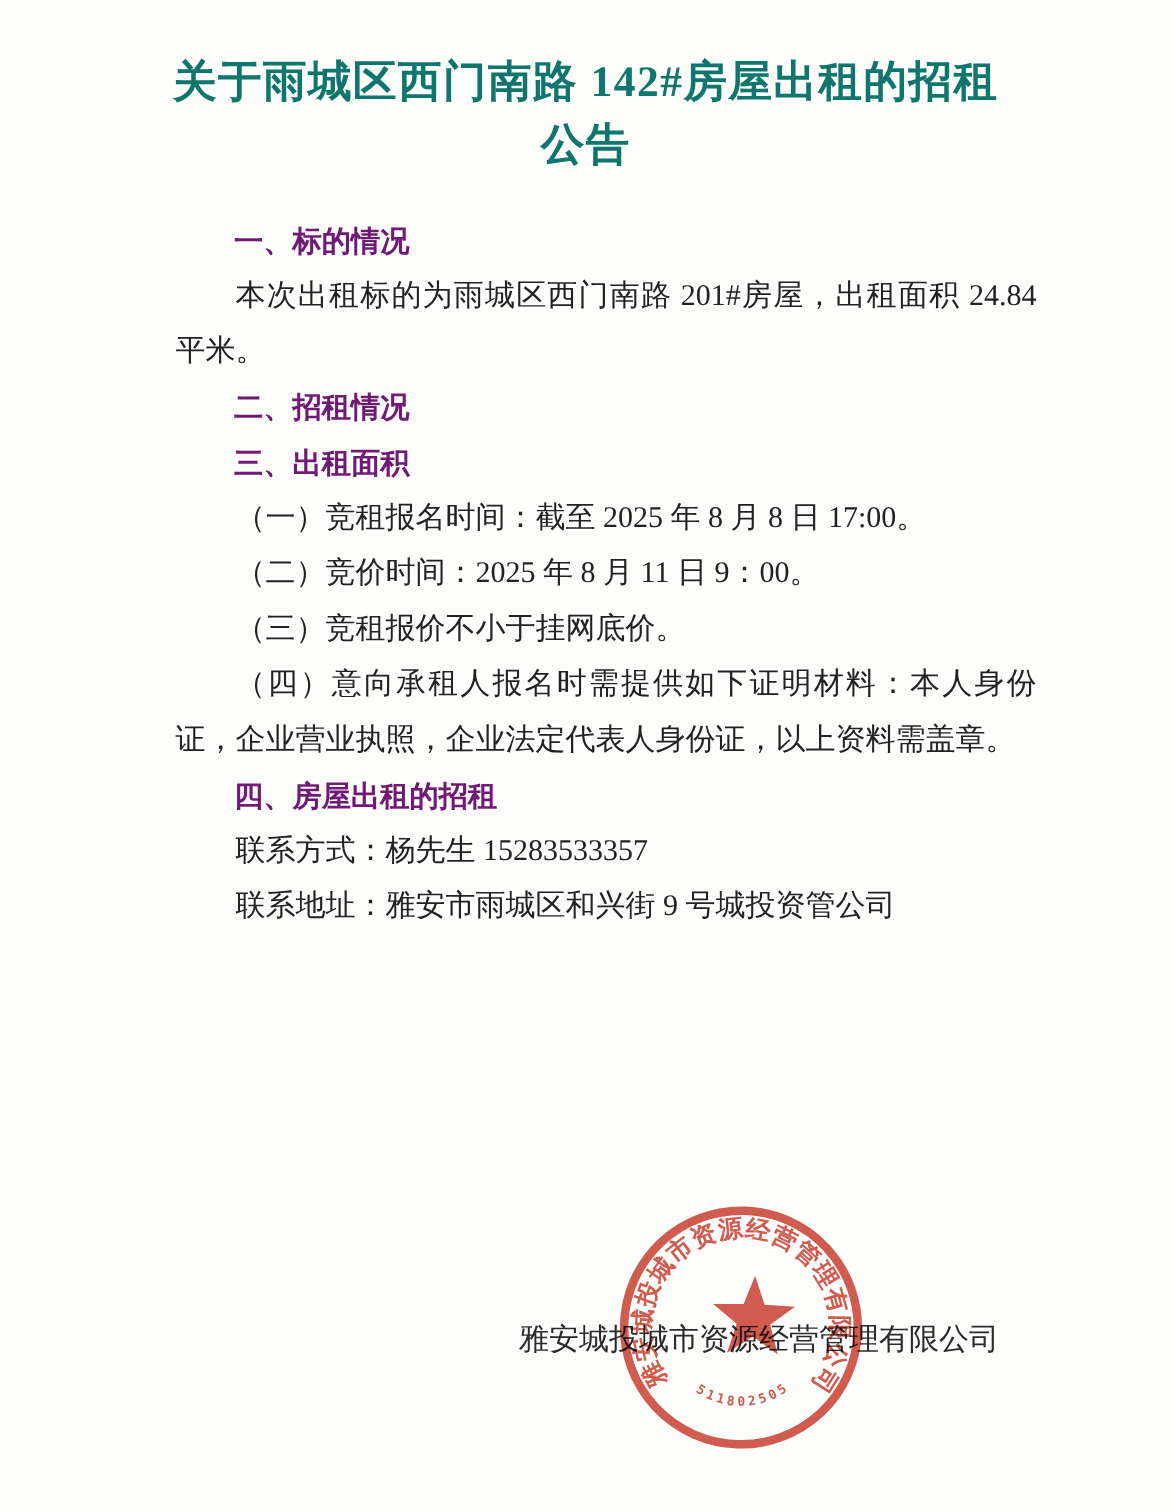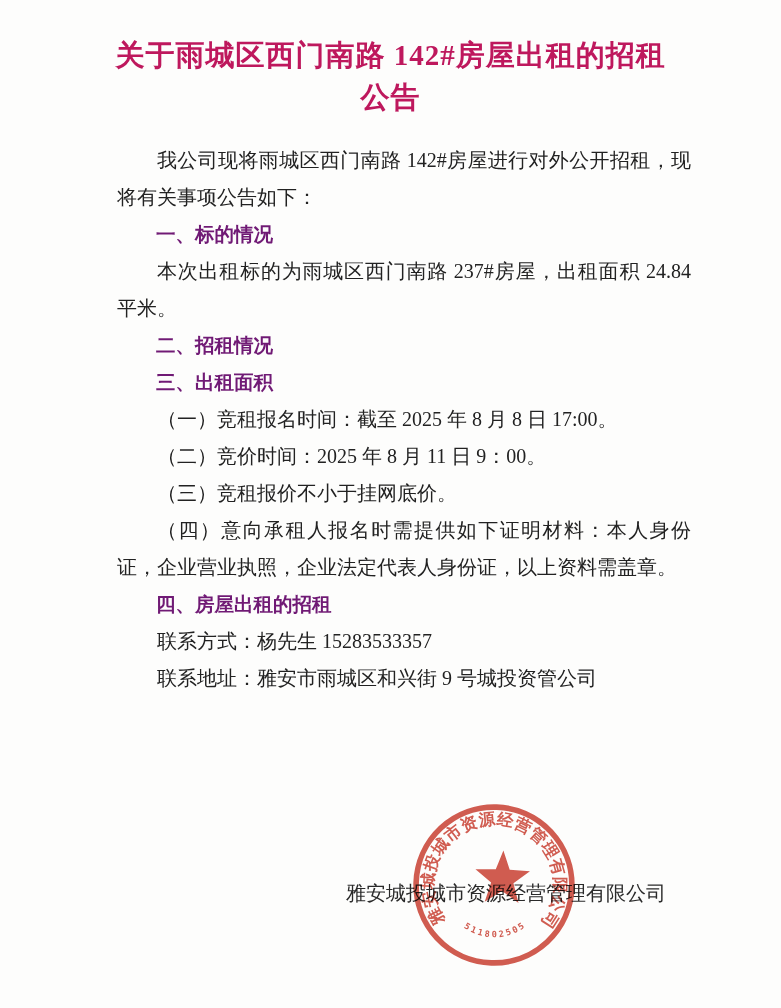--- a/index.html
+++ b/index.html
@@ -13,21 +13,21 @@
     overflow: hidden;
     font-family: "Liberation Serif", "DejaVu Serif", serif;
     color: #1e1e1e;
   }
   .doc-title {
     margin: 34px 60px 0 60px;
     text-align: center;
     font-size: 29px;
     line-height: 42px;
     font-weight: bold;
-    color: #be185d;
+    color: #0f766e;
     letter-spacing: 1px;
     font-family: "Liberation Serif", "DejaVu Serif", serif;
   }
   .content {
     margin-top: 24px;
     padding-left: 117px;
     padding-right: 90px;
     font-size: 20px;
     line-height: 37px;
     text-align: justify;
@@ -70,24 +70,23 @@
 <body>
 
 <div class="page">
 
   <div class="doc-title">
     <div>关于雨城区西门南路 142#房屋出租的招租</div>
     <div>公告</div>
   </div>
 
   <div class="content">
-    <p class="para">我公司现将雨城区西门南路 142#房屋进行对外公开招租，现将有关事项公告如下：</p>
 
     <p class="sec-heading">一、标的情况</p>
-    <p class="para">本次出租标的为雨城区西门南路 237#房屋，出租面积 24.84 平米。</p>
+    <p class="para">本次出租标的为雨城区西门南路 201#房屋，出租面积 24.84 平米。</p>
 
     <p class="sec-heading">二、招租情况</p>
 
     <p class="sec-heading">三、出租面积</p>
     <p class="para">（一）竞租报名时间：截至 2025 年 8 月 8 日 17:00。</p>
     <p class="para">（二）竞价时间：2025 年 8 月 11 日 9：00。</p>
     <p class="para">（三）竞租报价不小于挂网底价。</p>
     <p class="para">（四）意向承租人报名时需提供如下证明材料：本人身份证，企业营业执照，企业法定代表人身份证，以上资料需盖章。</p>
 
     <p class="sec-heading">四、房屋出租的招租</p>

